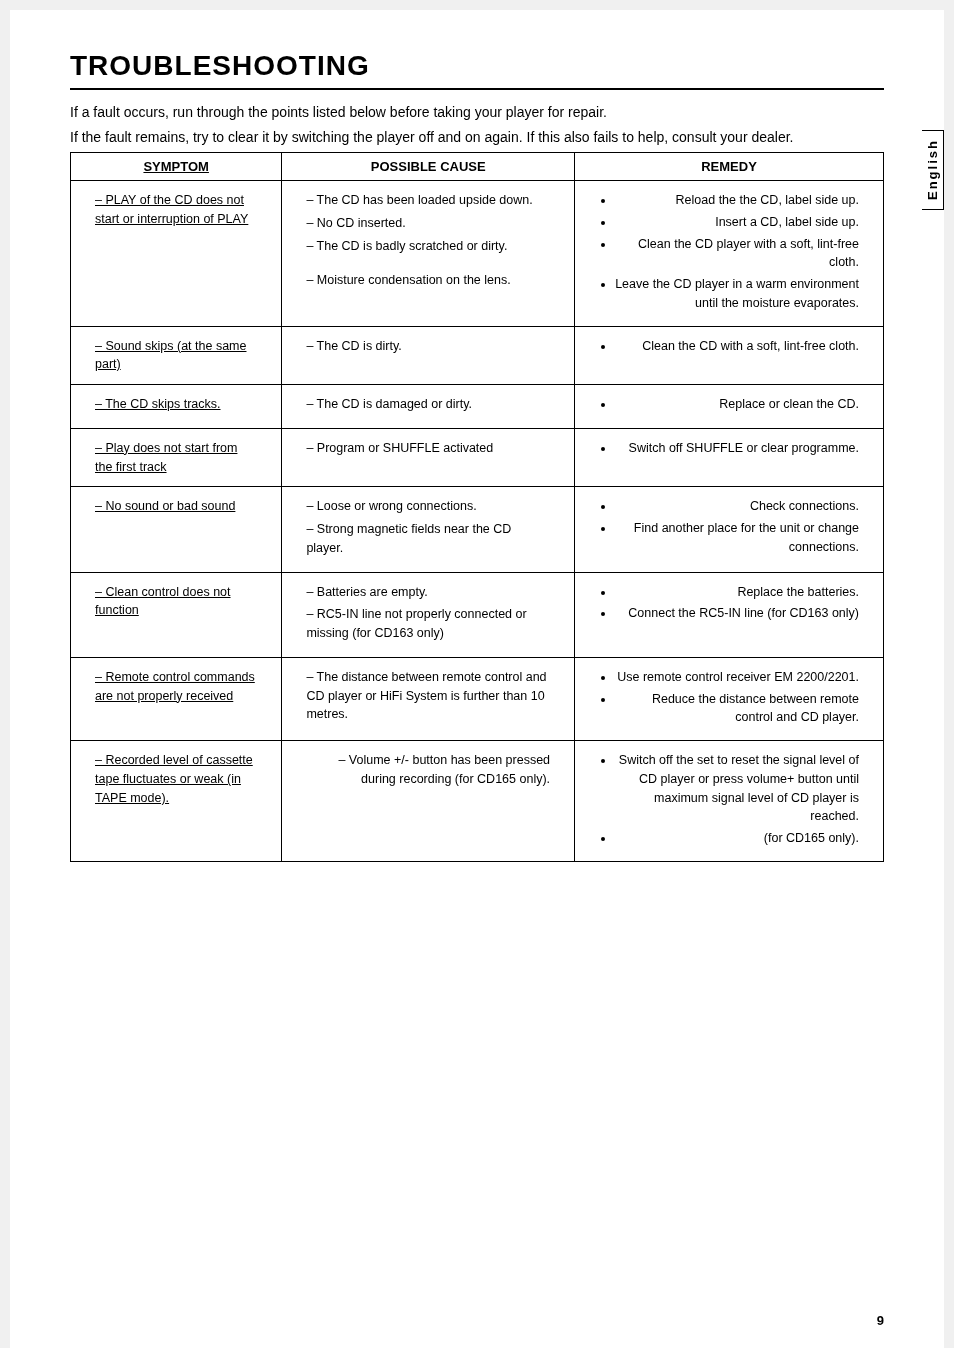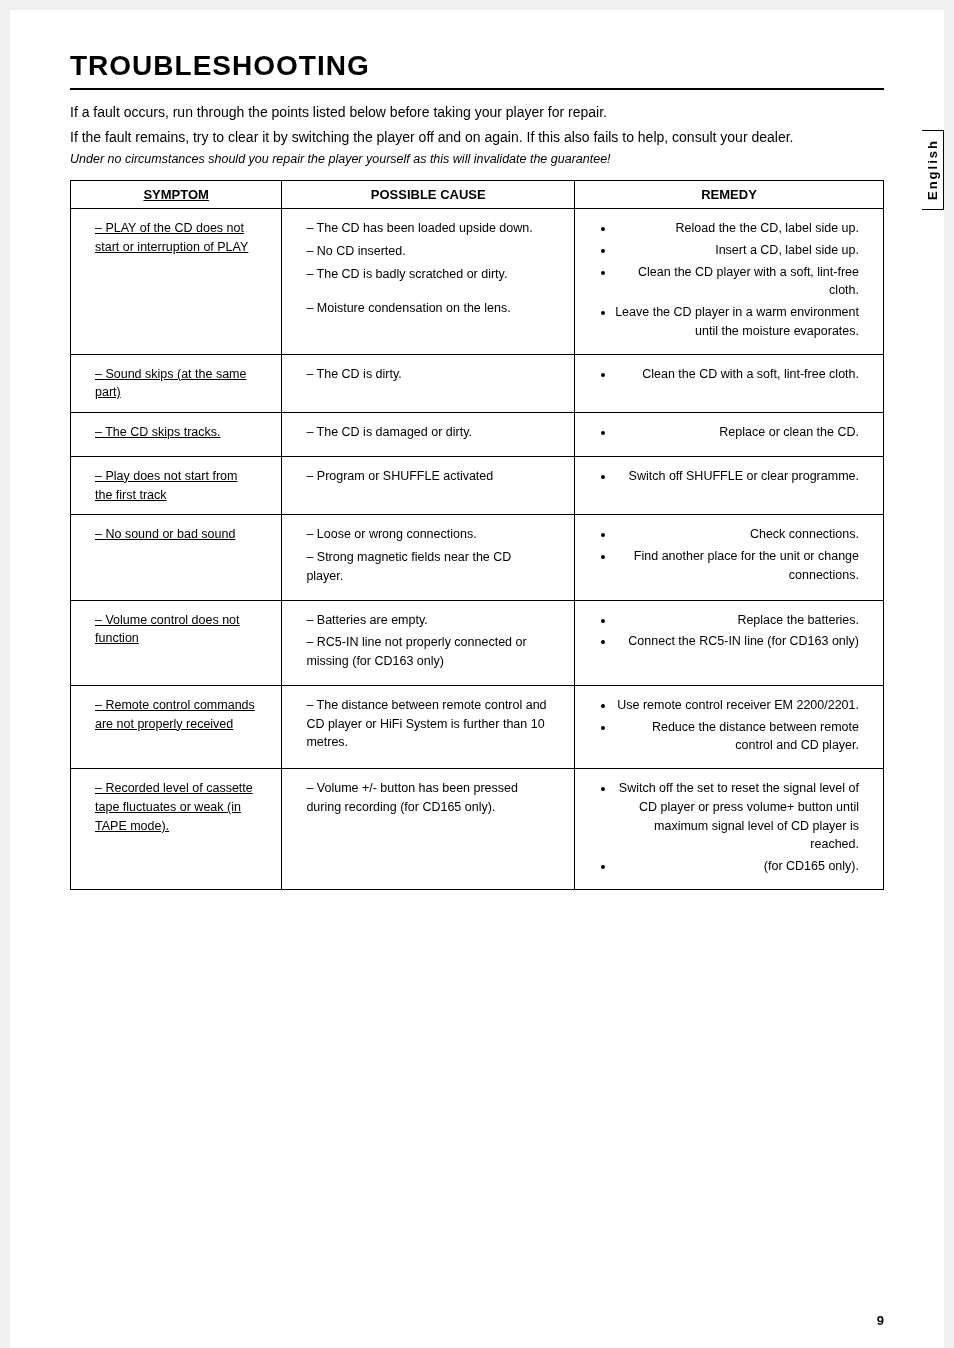--- a/index.html
+++ b/index.html
@@ -103,21 +103,20 @@
 </head>
 <body>
 
 <div class="page">
 
   <h1 class="page-title">TROUBLESHOOTING</h1>
   <hr class="title-underline">
 
   <p class="intro-text">If a fault occurs, run through the points listed below before taking your player for repair.</p>
   <p class="intro-text">If the fault remains, try to clear it by switching the player off and on again. If this also fails to help, consult your dealer.</p>
-  <p class="intro-italic">Under no circumstances should you repair the player yourself as this will invalidate the guarantee!</p>
 
   <table class="trouble-table">
     <thead>
       <tr>
         <th class="col-symptom">SYMPTOM</th>
         <th class="col-cause">POSSIBLE CAUSE</th>
         <th class="col-remedy">REMEDY</th>
       </tr>
     </thead>
     <tbody id="table-body">
@@ -178,21 +177,21 @@
             <p style="margin-bottom: 4px;">– Strong magnetic fields near the CD player.</p>
           </td>
           <td class="col-remedy">
             <ul class="remedy-list">
               <li>Check connections.</li>
               <li>Find another place for the unit or change connections.</li>
             </ul>
           </td>
         </tr>
         <tr>
-          <td class="col-symptom">– Volume control does not function</td>
+          <td class="col-symptom">– Clean control does not function</td>
           <td class="col-cause">
             <p style="margin-bottom: 4px;">– Batteries are empty.</p>
             <p style="margin-bottom: 4px;">– RC5-IN line not  properly connected or missing (for CD163 only)</p>
           </td>
           <td class="col-remedy">
             <ul class="remedy-list">
               <li>Replace the batteries.</li>
               <li>Connect the RC5-IN line (for CD163 only)</li>
             </ul>
           </td>
@@ -205,21 +204,21 @@
           <td class="col-remedy">
             <ul class="remedy-list">
               <li>Use remote control receiver EM 2200/2201.</li>
               <li>Reduce the distance between remote control and CD player.</li>
             </ul>
           </td>
         </tr>
         <tr>
           <td class="col-symptom">– Recorded level of cassette tape fluctuates or weak (in TAPE mode).</td>
           <td class="col-cause">
-            <p style="margin-bottom: 20px;">– Volume +/- button has been pressed during recording (for CD165 only).</p>
+            <p style="margin-bottom: 20px; text-align: right;">– Volume +/- button has been pressed during recording (for CD165 only).</p>
           </td>
           <td class="col-remedy">
             <ul class="remedy-list">
               <li>Switch off the set to reset the signal level of CD player or press volume+ button until maximum signal level of CD player is reached.</li>
               <li>(for CD165 only).</li>
             </ul>
           </td>
         </tr>
       </tbody>
   </table>

